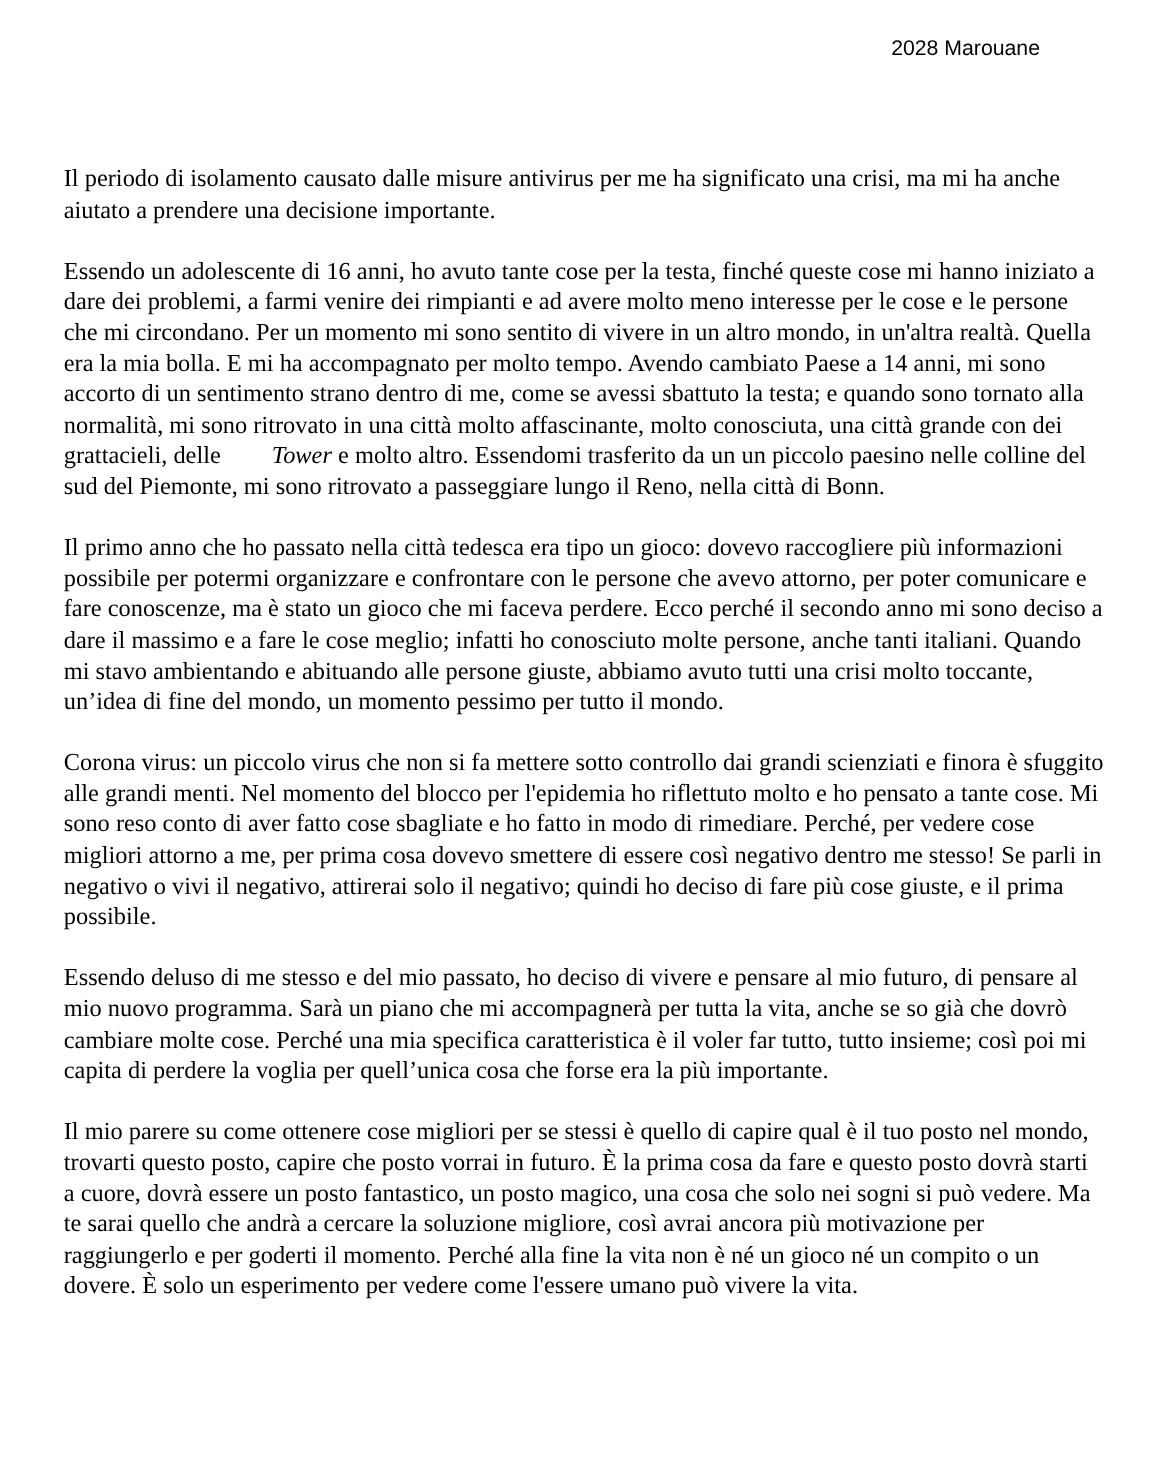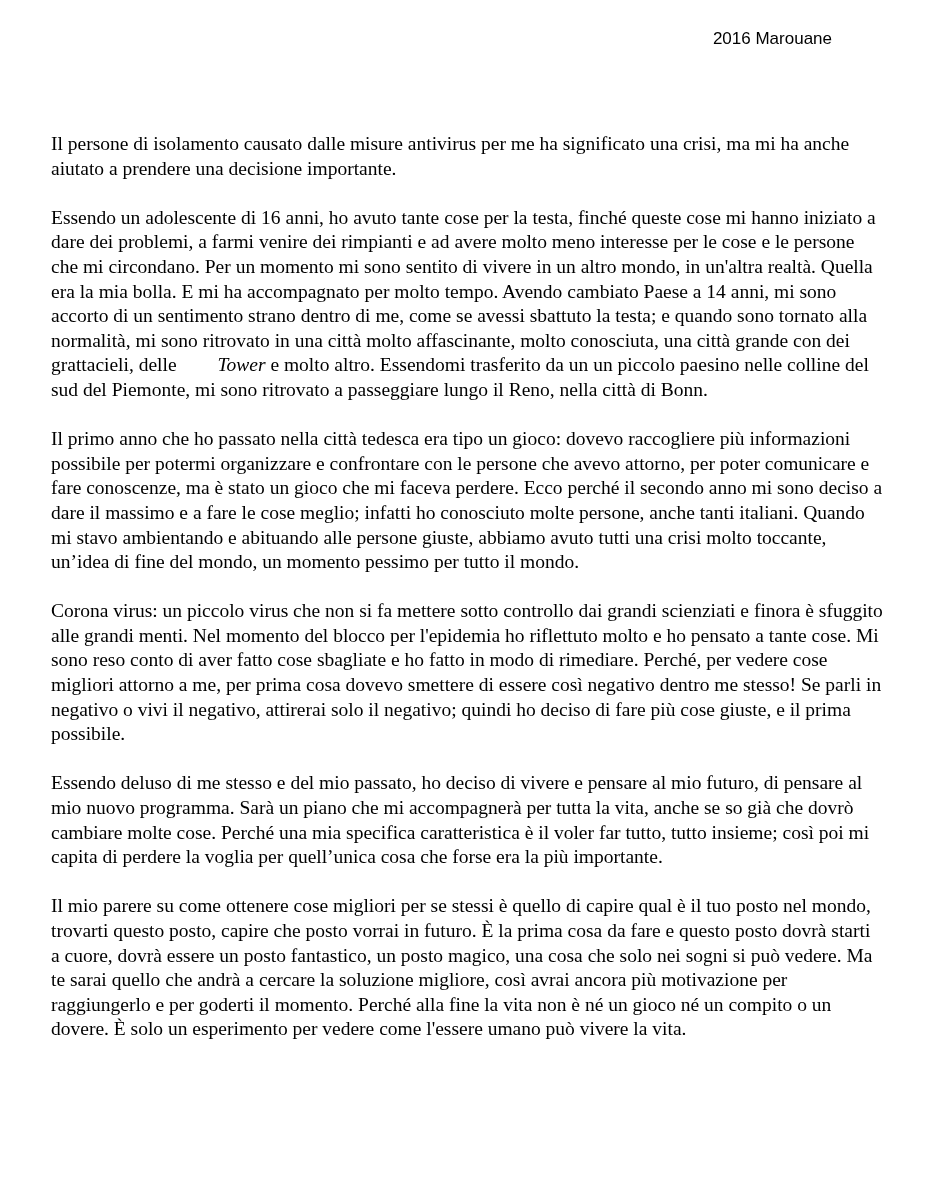--- a/index.html
+++ b/index.html
@@ -40,22 +40,22 @@
     margin: 0 0 24.6px 0;
   }
   .doc-body em {
     font-style: italic;
     margin-left: 36px;
   }
 </style>
 </head>
 <body>
 
-<div class="page-header">2016 Marouane</div>
+<div class="page-header">2028 Marouane</div>
 
 <div class="doc-body">
-    <p><span>Il persone di isolamento causato dalle misure antivirus per me ha significato una crisi, ma mi ha anche aiutato a prendere una decisione importante.</span></p>
+    <p><span>Il periodo di isolamento causato dalle misure antivirus per me ha significato una crisi, ma mi ha anche aiutato a prendere una decisione importante.</span></p>
     <p><span>Essendo un adolescente di 16 anni, ho avuto tante cose per la testa, finché queste cose mi hanno iniziato a dare dei problemi, a farmi venire dei rimpianti e ad avere molto meno interesse per le cose e le persone che mi circondano. Per un momento mi sono sentito di vivere in un altro mondo, in un'altra realtà. Quella era la mia bolla. E mi ha accompagnato per molto tempo. Avendo cambiato Paese a 14 anni, mi sono accorto di un sentimento strano dentro di me, come se avessi sbattuto la testa; e quando sono tornato alla normalità, mi sono ritrovato in una città molto affascinante, molto conosciuta, una città grande con dei grattacieli, delle </span><em>Tower</em><span> e molto altro. Essendomi trasferito da un un piccolo paesino nelle colline del sud del Piemonte, mi sono ritrovato a passeggiare lungo il Reno, nella città di Bonn.</span></p>
     <p><span>Il primo anno che ho passato nella città tedesca era tipo un gioco: dovevo raccogliere più informazioni possibile per potermi organizzare e confrontare con le persone che avevo attorno, per poter comunicare e fare conoscenze, ma è stato un gioco che mi faceva perdere. Ecco perché il secondo anno mi sono deciso a dare il massimo e a fare le cose meglio; infatti ho conosciuto molte persone, anche tanti italiani. Quando mi stavo ambientando e abituando alle persone giuste, abbiamo avuto tutti una crisi molto toccante, un’idea di fine del mondo, un momento pessimo per tutto il mondo.</span></p>
     <p><span>Corona virus: un piccolo virus che non si fa mettere sotto controllo dai grandi scienziati e finora è sfuggito alle grandi menti. Nel momento del blocco per l'epidemia ho riflettuto molto e ho pensato a tante cose. Mi sono reso conto di aver fatto cose sbagliate e ho fatto in modo di rimediare. Perché, per vedere cose migliori attorno a me, per prima cosa dovevo smettere di essere così negativo dentro me stesso! Se parli in negativo o vivi il negativo, attirerai solo il negativo; quindi ho deciso di fare più cose giuste, e il prima possibile.</span></p>
     <p><span>Essendo deluso di me stesso e del mio passato, ho deciso di vivere e pensare al mio futuro, di pensare al mio nuovo programma. Sarà un piano che mi accompagnerà per tutta la vita, anche se so già che dovrò cambiare molte cose. Perché una mia specifica caratteristica è il voler far tutto, tutto insieme; così poi mi capita di perdere la voglia per quell’unica cosa che forse era la più importante.</span></p>
     <p><span>Il mio parere su come ottenere cose migliori per se stessi è quello di capire qual è il tuo posto nel mondo, trovarti questo posto, capire che posto vorrai in futuro. È la prima cosa da fare e questo posto dovrà starti a cuore, dovrà essere un posto fantastico, un posto magico, una cosa che solo nei sogni si può vedere. Ma te sarai quello che andrà a cercare la soluzione migliore, così avrai ancora più motivazione per raggiungerlo e per goderti il momento. Perché alla fine la vita non è né un gioco né un compito o un dovere. È solo un esperimento per vedere come l'essere umano può vivere la vita.</span></p>
   </div>
 
 </body></html>

